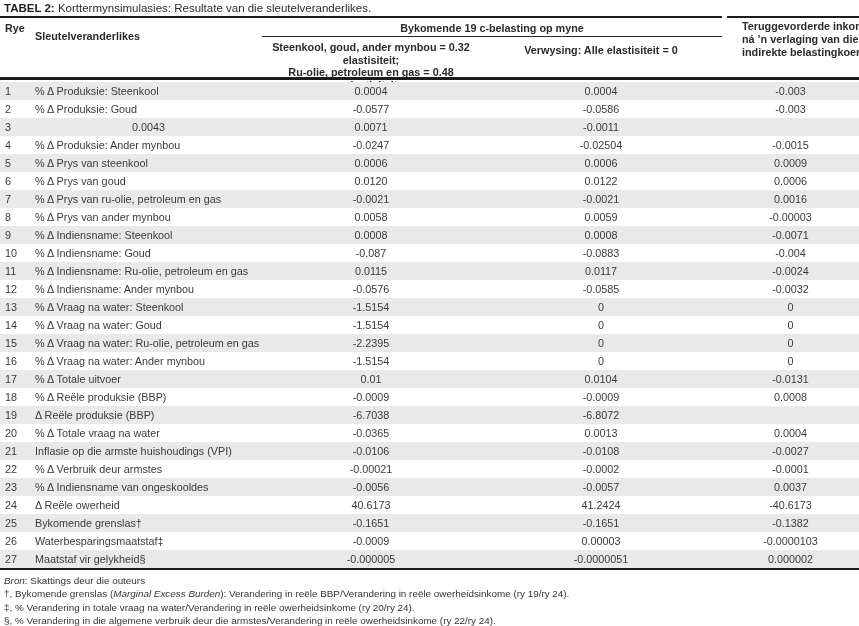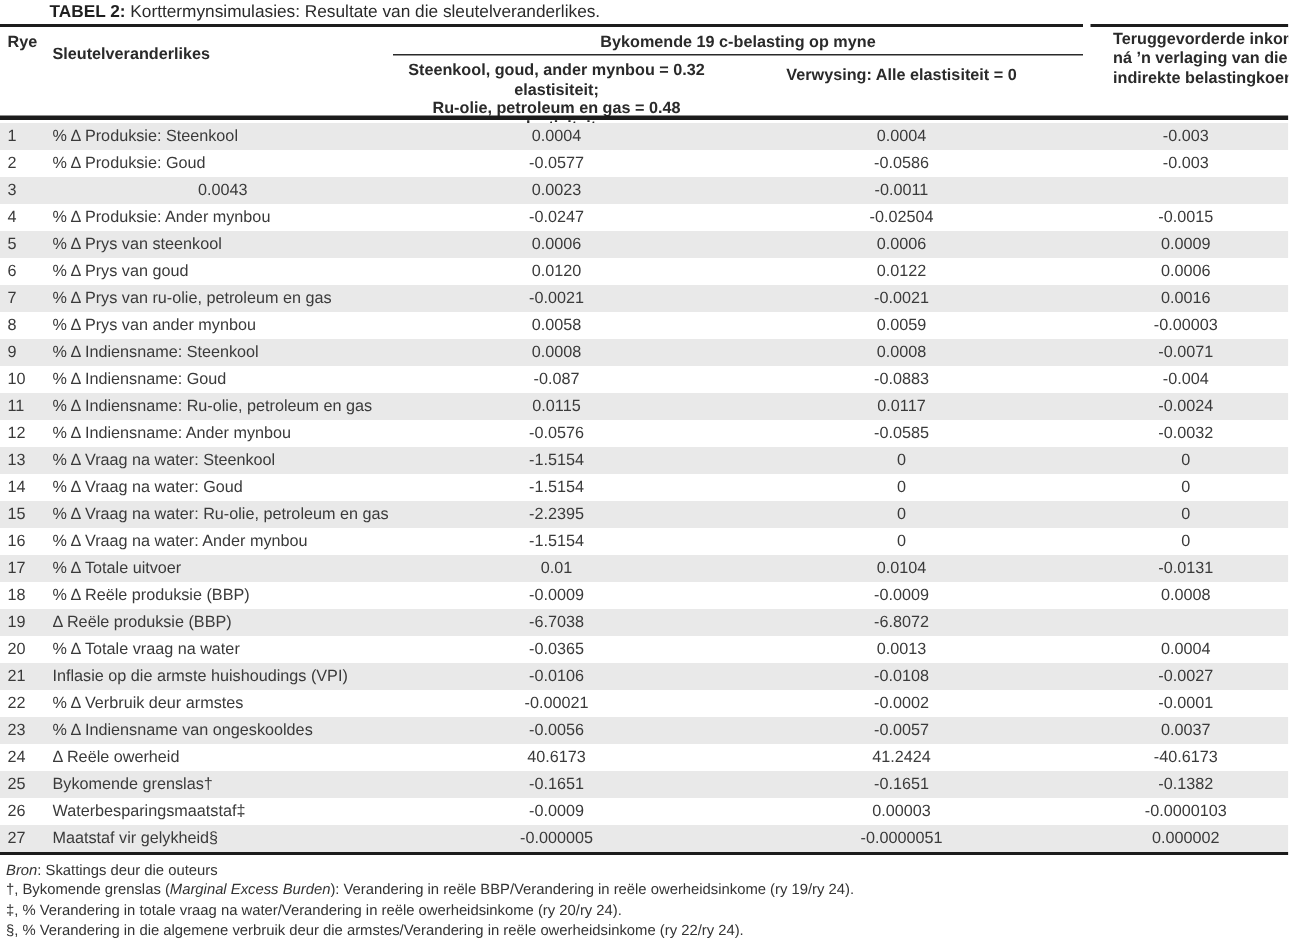--- a/index.html
+++ b/index.html
@@ -8,21 +8,20 @@
     width:859px;height:626px;
     background:#ffffff;
     font-family:"Liberation Sans", sans-serif;
     color:#3d3d3d;
     overflow:hidden;
   }
   .title{
     position:absolute;left:4px;top:2px;
     font-size:11.5px;color:#2b2b2b;
     white-space:nowrap;
-    margin-left:29px;
   }
   .title b{font-weight:bold;color:#1f1f1f;}
   .rule{position:absolute;background:#1c1c1c;}
   .rule-top-left{left:0;top:16px;width:722px;height:2px;}
   .rule-top-right{left:727px;top:16px;width:132px;height:2px;}
   .rule-thin{left:262px;top:36px;width:460px;height:1px;background:#2a2a2a;}
   .rule-head-bottom{left:0;top:77px;width:859px;height:2.5px;}
   .rule-bottom{left:0;top:568px;width:859px;height:2px;}
   .hcell{
     position:absolute;font-weight:bold;color:#2a2a2a;
@@ -85,21 +84,21 @@
       <div class="row">
         <div class="cell-no">2</div>
         <div class="cell-label">% Δ Produksie: Goud</div>
         <div class="cell-val">-0.0577</div>
         <div class="cell-val">-0.0586</div>
         <div class="cell-val">-0.003</div>
       </div>
       <div class="row">
         <div class="cell-no">3</div>
         <div class="cell-val">0.0043</div>
-        <div class="cell-val">0.0023</div>
+        <div class="cell-val">0.0071</div>
         <div class="cell-val">-0.0011</div>
       </div>
       <div class="row">
         <div class="cell-no">4</div>
         <div class="cell-label">% Δ Produksie: Ander mynbou</div>
         <div class="cell-val">-0.0247</div>
         <div class="cell-val">-0.02504</div>
         <div class="cell-val">-0.0015</div>
       </div>
       <div class="row">

